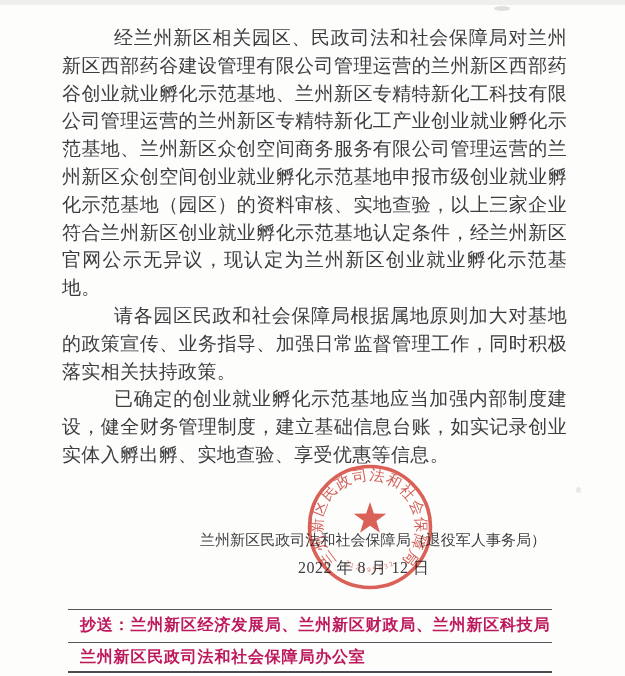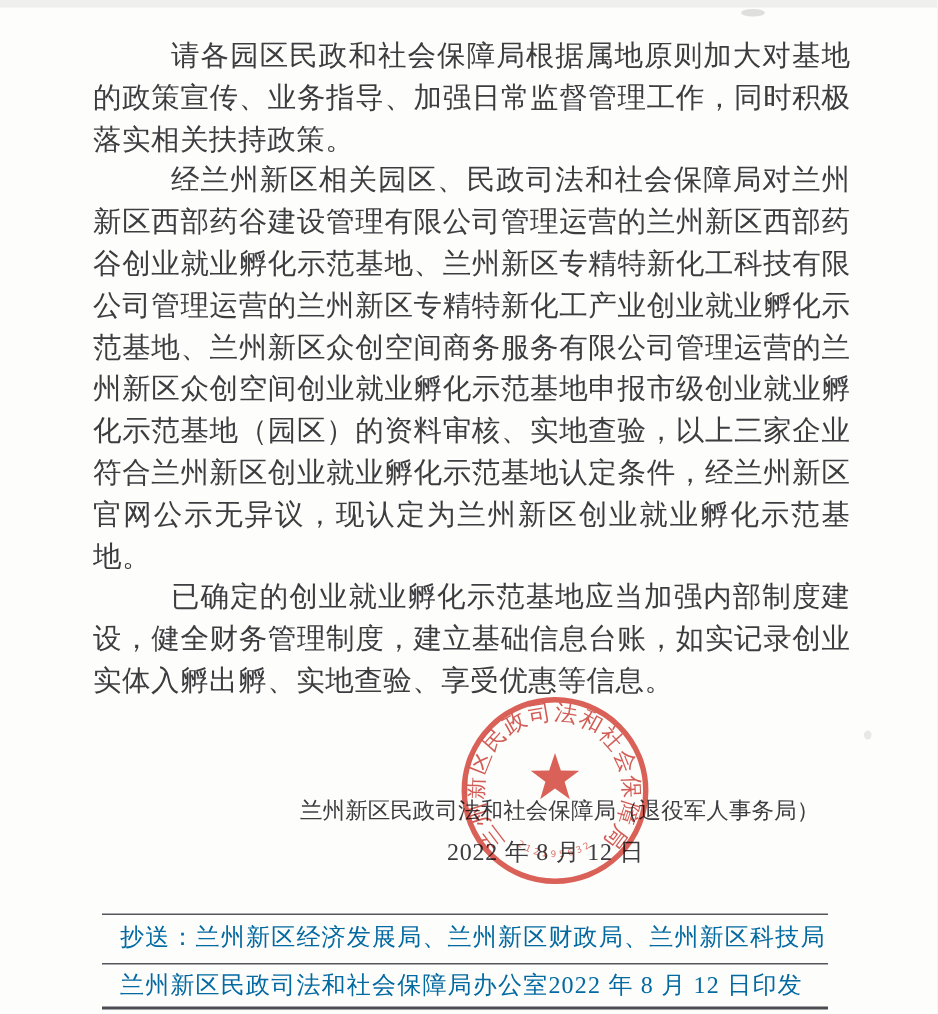--- a/index.html
+++ b/index.html
@@ -44,39 +44,39 @@
     mix-blend-mode:multiply;opacity:.85;
   }
   .footer-line{
     position:absolute;left:68px;width:484px;height:0;
     border-top:1px solid #55555c;
   }
   .footer-line.l1{top:609px;}
   .footer-line.l2{top:642px;}
   .footer-line.l3{top:671px;border-top:2px solid #4c4c52;}
   .footer-row{
-    position:absolute;left:68px;width:484px;color:#0369a1;
-    font-size:16px;letter-spacing:.8px;white-space:nowrap;
+    position:absolute;left:68px;width:484px;color:#be185d;
+    font-size:16px;letter-spacing:.8px;white-space:nowrap;font-weight:bold;
   }
   .footer-row.r1{top:615px;padding-left:12px;}
   .footer-row.r2{top:647px;display:flex;justify-content:flex-start;
     box-sizing:border-box;padding-left:12px;padding-right:2px;}
 </style>
 </head>
 <body>
 
 <div class="page">
 
   <div class="top-scan-band"></div>
   <div class="smudge s1"></div>
   <div class="smudge s2"></div>
 
   <div class="doc-body">
+    <p>经兰州新区相关园区、民政司法和社会保障局对兰州新区西部药谷建设管理有限公司管理运营的兰州新区西部药谷创业就业孵化示范基地、兰州新区专精特新化工科技有限公司管理运营的兰州新区专精特新化工产业创业就业孵化示范基地、兰州新区众创空间商务服务有限公司管理运营的兰州新区众创空间创业就业孵化示范基地申报市级创业就业孵化示范基地（园区）的资料审核、实地查验，以上三家企业符合兰州新区创业就业孵化示范基地认定条件，经兰州新区官网公示无异议，现认定为兰州新区创业就业孵化示范基地。</p>
     <p>请各园区民政和社会保障局根据属地原则加大对基地的政策宣传、业务指导、加强日常监督管理工作，同时积极落实相关扶持政策。</p>
-    <p>经兰州新区相关园区、民政司法和社会保障局对兰州新区西部药谷建设管理有限公司管理运营的兰州新区西部药谷创业就业孵化示范基地、兰州新区专精特新化工科技有限公司管理运营的兰州新区专精特新化工产业创业就业孵化示范基地、兰州新区众创空间商务服务有限公司管理运营的兰州新区众创空间创业就业孵化示范基地申报市级创业就业孵化示范基地（园区）的资料审核、实地查验，以上三家企业符合兰州新区创业就业孵化示范基地认定条件，经兰州新区官网公示无异议，现认定为兰州新区创业就业孵化示范基地。</p>
     <p>已确定的创业就业孵化示范基地应当加强内部制度建设，健全财务管理制度，建立基础信息台账，如实记录创业实体入孵出孵、实地查验、享受优惠等信息。</p>
   </div>
 
   <div class="sign-issuer">兰州新区民政司法和社会保障局（退役军人事务局）</div>
   <div class="sign-date">2022 年 8 月 12 日</div>
 
   <svg class="seal" viewBox="0 0 132 136" xmlns="http://www.w3.org/2000/svg">
     <defs>
       <path id="sealArc" d="M 31.8,100.2 A 47 47 0 1 1 98.2,100.2" fill="none"></path>
       <path id="sealCodeArc" d="M 43,105.1 A 44 44 0 0 0 89,105.1" fill="none"></path>
@@ -91,17 +91,16 @@
     </text>
   </svg>
 
   <div class="footer-line l1"></div>
   <div class="footer-row r1">
     <span>抄送：</span><span>兰州新区经济发展局、兰州新区财政局、兰州新区科技局</span>
   </div>
   <div class="footer-line l2"></div>
   <div class="footer-row r2">
     <span>兰州新区民政司法和社会保障局办公室</span>
-    <span>2022 年 8 月 12 日印发</span>
   </div>
   <div class="footer-line l3"></div>
 
 </div>
 
 </body></html>

